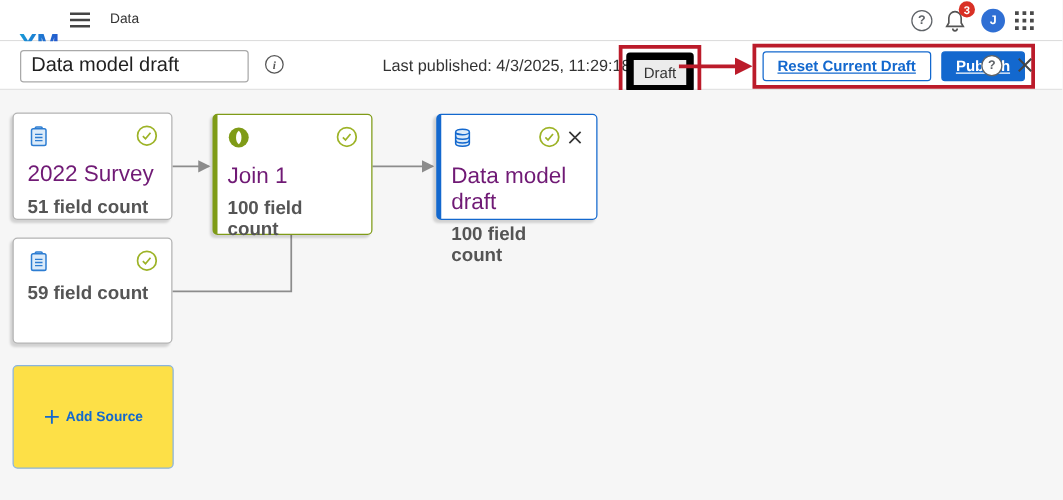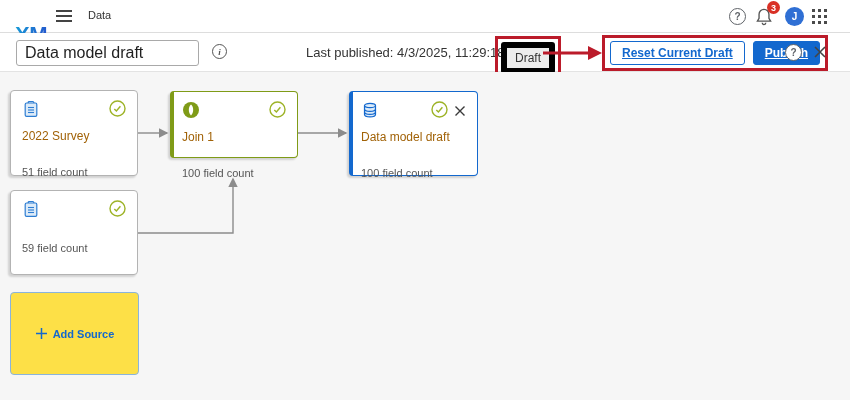--- a/index.html
+++ b/index.html
@@ -40,24 +40,24 @@
   .btn-primary { background:#1368ce; border:1px solid #1368ce; color:#fff; }
   .tb-help { position:absolute; left:785px; top:11px; cursor:pointer; }
   .tb-close { position:absolute; left:813px; top:12px; cursor:pointer; }
 
   
   .canvas { position:relative; width:850px; height:328px; background:#f6f6f6; }
   .edges { position:absolute; left:0; top:0; }
   .node { position:absolute; background:#fff; border:1px solid #b3b3b3; border-radius:4px; padding:9px 11px;
           box-shadow:-2px 2px 2px rgba(0,0,0,0.15); cursor:pointer; }
   .node-head { display:flex; align-items:flex-start; justify-content:space-between; height:19px; }
-  .node-title { font-size:12px; color:#a16207; margin-top:10px; }
-  .node-sub { font-size:11px; color:#555; margin-top:23px; }
+  .node-title { font-size:18px; color:#701a75; margin-top:10px; }
+  .node-sub { font-size:15px; color:#555; margin-top:7px;font-weight:bold; }
   .n-survey { left:10px; top:18px; width:128px; height:86px; }
-  .n-join { left:170px; top:19px; width:128px; height:67px; border:1px solid #7f9b17; border-left:4px solid #7f9b17; padding-left:8px; }
+  .n-join { left:170px; top:19px; width:128px; height:97px; border:1px solid #7f9b17; border-left:4px solid #7f9b17; padding-left:8px; }
   .n-target { left:349px; top:19px; width:129px; height:85px; border:1px solid #1368ce; border-left:4px solid #1368ce; padding-left:8px; }
   .n-act { left:10px; top:118px; width:128px; height:85px; }
   .n-add { left:10px; top:220px; width:129px; height:83px; background:#fde047; border:1px solid #8ab4dc; border-radius:4px;
            box-shadow:none; display:flex; align-items:center; justify-content:center; gap:5px; position:absolute; cursor:pointer; }
   .n-add span { font-size:11px; font-weight:bold; color:#1368ce; }
   .head-right { display:flex; align-items:center; gap:6px; }
 </style>
 </head>
 <body>
 

